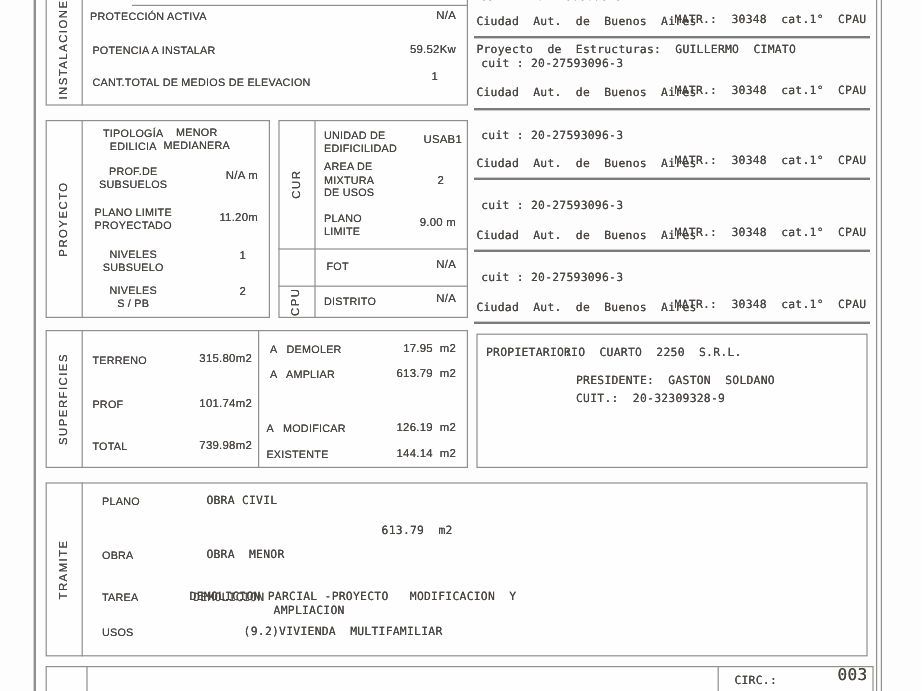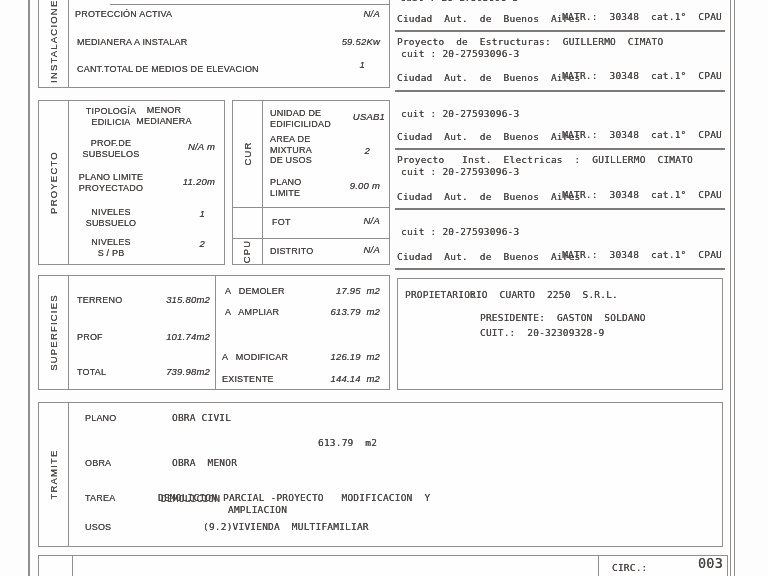--- a/index.html
+++ b/index.html
@@ -3,21 +3,21 @@
 <meta charset="utf-8">
 <style>
   html,body{margin:0;padding:0;background:#fff;}
   .page{position:relative;width:768px;height:576px;background:#fdfdfd;overflow:hidden;
         font-family:"Liberation Sans",sans-serif;color:#484543;}
   .line{position:absolute;background:#918f8d;}
   .sep{position:absolute;background:#7d7b79;height:2px;}
   .box{position:absolute;border:1px solid #918f8d;box-sizing:border-box;background:#fefefe;}
   .t{position:absolute;font-size:9px;letter-spacing:.2px;white-space:pre;line-height:10.5px;
      text-shadow:0 0 .4px #484543;}
-  .v{font-size:9.5px;font-style:italic;}
+  .v{font-size:9.5px;}
   .cad{font-family:"DejaVu Sans Mono","Liberation Mono",monospace;font-size:9.5px;
        letter-spacing:.2px;line-height:12px;}
   .tight{letter-spacing:-.55px;}
   .right{text-align:right;}
   .center{text-align:center;}
   .vcell{position:absolute;display:flex;align-items:center;justify-content:center;}
   .vtext{transform:rotate(-90deg);white-space:nowrap;font-size:9.5px;letter-spacing:1.2px;
          color:#4a4745;text-shadow:0 0 .4px #4a4745;}
   .big{font-size:13.5px;}
   .op{opacity:.92;}
@@ -32,21 +32,21 @@
   <div class="line" style="left:734px;top:0;width:1px;height:576px"></div>
 
   <div class="box" style="left:38px;top:-14px;width:352px;height:102px"></div>
   <div class="line" style="left:68px;top:-14px;width:1px;height:102px"></div>
   <div class="line" style="left:110px;top:4px;width:280px;height:1px"></div>
   <div class="vcell" style="left:38px;top:-14px;width:30px;height:102px">
     <span class="vtext">INSTALACIONES</span>
   </div>
   <div class="t" style="left:75px;top:9px">PROTECCIÓN ACTIVA</div>
   <div class="t v right" style="left:300px;top:9px;width:80px">N/A</div>
-  <div class="t" style="left:77px;top:37px">MEDIANERA A INSTALAR</div>
+  <div class="t" style="left:77px;top:37px">POTENCIA A INSTALAR</div>
   <div class="t v right" style="left:300px;top:37px;width:80px">59.52Kw</div>
   <div class="t" style="left:77px;top:64px">CANT.TOTAL DE MEDIOS DE ELEVACION</div>
   <div class="t v right" style="left:300px;top:60px;width:65px">1</div>
 
   <div class="box" style="left:38px;top:100px;width:187px;height:165px"></div>
   <div class="line" style="left:68px;top:100px;width:1px;height:165px"></div>
   <div class="vcell" style="left:38px;top:100px;width:30px;height:165px">
     <span class="vtext">PROYECTO</span>
   </div>
   <div class="t center" style="left:76px;top:106px;width:70px">TIPOLOGÍA
@@ -121,21 +121,20 @@
   <div class="t cad" style="left:401px;top:48px">cuit : 20-27593096-3</div>
   <div class="t cad" style="left:397px;top:72px">Ciudad  Aut.  de  Buenos  Aires</div>
   <div class="t cad right" style="left:540px;top:70px;width:182px">MATR.:  30348  cat.1°  CPAU</div>
   <div class="sep" style="left:395px;top:90px;width:330px"></div>
 
   <div class="t cad" style="left:401px;top:108px">cuit : 20-27593096-3</div>
   <div class="t cad" style="left:397px;top:131px">Ciudad  Aut.  de  Buenos  Aires</div>
   <div class="t cad right" style="left:540px;top:129px;width:182px">MATR.:  30348  cat.1°  CPAU</div>
   <div class="sep" style="left:395px;top:148px;width:330px"></div>
 
-  <div class="t cad" style="left:397px;top:154px">Proyecto   Inst.  Electricas  :  GUILLERMO  CIMATO</div>
   <div class="t cad" style="left:401px;top:166px">cuit : 20-27593096-3</div>
   <div class="t cad" style="left:397px;top:191px">Ciudad  Aut.  de  Buenos  Aires</div>
   <div class="t cad right" style="left:540px;top:189px;width:182px">MATR.:  30348  cat.1°  CPAU</div>
   <div class="sep" style="left:395px;top:208px;width:330px"></div>
 
   <div class="t cad" style="left:401px;top:226px">cuit : 20-27593096-3</div>
   <div class="t cad" style="left:397px;top:251px">Ciudad  Aut.  de  Buenos  Aires</div>
   <div class="t cad right" style="left:540px;top:249px;width:182px">MATR.:  30348  cat.1°  CPAU</div>
   <div class="sep" style="left:395px;top:268px;width:330px"></div>
 

